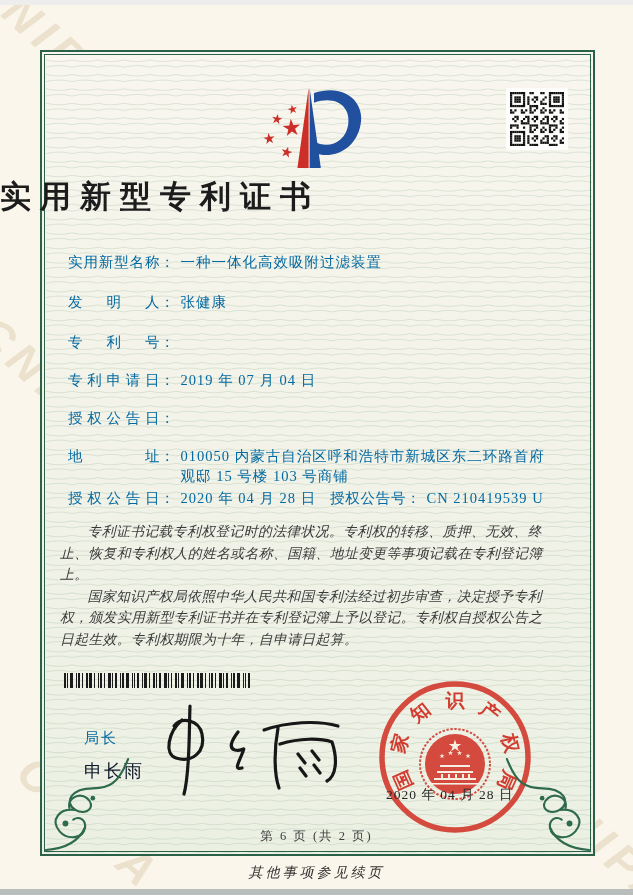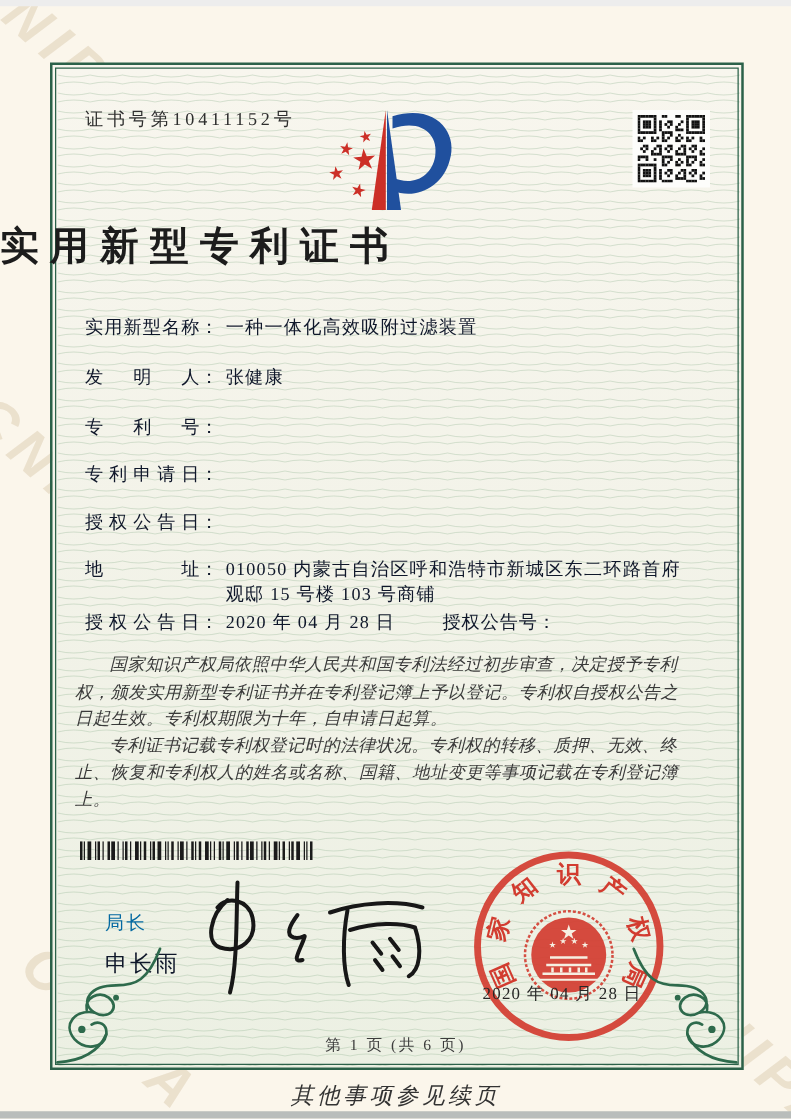--- a/index.html
+++ b/index.html
@@ -19,38 +19,38 @@
   .guilloche{position:absolute;left:4px;top:4px;}
 
   .content{position:absolute;left:0;top:0;width:633px;height:895px;z-index:2;}
   .abs{position:absolute;}
 
   .cert-no{left:68px;top:86px;font-size:14.5px;letter-spacing:3px;color:#2e2e2e;}
   .qr-box{left:506px;top:88px;background:#fdfdfb;padding:4px;line-height:0;}
   .main-title{left:0;top:176px;width:633px;text-align:left;font-size:31px;font-weight:700;
               letter-spacing:9px;color:#1c1c1c;}
 
-  .field-row{left:68px;width:500px;display:flex;font-size:14.5px;color:#0f172a;line-height:20px;}
+  .field-row{left:68px;width:500px;display:flex;font-size:14.5px;color:#0369a1;line-height:20px;}
   .field-label{width:92px;text-align:justify;text-align-last:justify;letter-spacing:0.5px;flex:none;}
   .field-colon{flex:none;}
   .field-value{margin-left:6px;letter-spacing:1px;width:372px;}
-  .field-pair2{position:absolute;left:262px;display:flex;width:240px;margin-left:24px;}
+  .field-pair2{position:absolute;left:262px;display:flex;width:240px;}
 
   .paras{left:60px;top:521px;width:494px;font-size:13.8px;font-style:italic;color:#3a3a3a;
          line-height:21.5px;letter-spacing:0.4px;}
   .paras p{margin:0;text-indent:2em;}
 
   .sig-title{left:84px;top:729px;font-size:15px;letter-spacing:2px;color:#0369a1;}
   .sig-name{left:84px;top:759px;font-size:18px;letter-spacing:2px;color:#0f172a;}
 
   .seal-wrap{left:376px;top:678px;width:158px;height:158px;z-index:3;}
   .seal-date{left:386px;top:786px;width:150px;font-size:13.5px;color:#262626;letter-spacing:1px;z-index:4;}
 
   .page-info{left:0;top:828px;width:633px;text-align:center;font-size:12.5px;letter-spacing:2px;color:#3c3c3c;}
-  .continuation{position:absolute;left:0;top:864px;width:633px;text-align:center;font-size:18px;
+  .continuation{position:absolute;left:0;top:864px;width:633px;text-align:center;font-size:14px;
                 font-style:italic;letter-spacing:3px;color:#333;z-index:2;}
   .flourish{z-index:3;}
 </style>
 </head>
 <body>
 
 <div class="paper">
 
   <div class="wm" style="left:-42px;top:8px">CNIPA</div>
   <div class="wm" style="left:388px;top:238px">CNIPA</div>
@@ -172,21 +172,20 @@
         <path d="M0 781.6 q13 3.2 26 0 q13 3.2 26 0 q13 3.2 26 0 q13 3.2 26 0 q13 3.2 26 0 q13 3.2 26 0 q13 3.2 26 0 q13 3.2 26 0 q13 3.2 26 0 q13 3.2 26 0 q13 3.2 26 0 q13 3.2 26 0 q13 3.2 26 0 q13 3.2 26 0 q13 3.2 26 0 q13 3.2 26 0 q13 3.2 26 0 q13 3.2 26 0 q13 3.2 26 0 q13 3.2 26 0 q13 3.2 26 0" fill="none" stroke="#9cba9c" stroke-width="0.8" opacity="0.38"></path>
         <path d="M0 788.8 q13 -3.2 26 0 q13 -3.2 26 0 q13 -3.2 26 0 q13 -3.2 26 0 q13 -3.2 26 0 q13 -3.2 26 0 q13 -3.2 26 0 q13 -3.2 26 0 q13 -3.2 26 0 q13 -3.2 26 0 q13 -3.2 26 0 q13 -3.2 26 0 q13 -3.2 26 0 q13 -3.2 26 0 q13 -3.2 26 0 q13 -3.2 26 0 q13 -3.2 26 0 q13 -3.2 26 0 q13 -3.2 26 0 q13 -3.2 26 0 q13 -3.2 26 0" fill="none" stroke="#9cba9c" stroke-width="0.8" opacity="0.38"></path>
         <path d="M0 796.0 q13 3.2 26 0 q13 3.2 26 0 q13 3.2 26 0 q13 3.2 26 0 q13 3.2 26 0 q13 3.2 26 0 q13 3.2 26 0 q13 3.2 26 0 q13 3.2 26 0 q13 3.2 26 0 q13 3.2 26 0 q13 3.2 26 0 q13 3.2 26 0 q13 3.2 26 0 q13 3.2 26 0 q13 3.2 26 0 q13 3.2 26 0 q13 3.2 26 0 q13 3.2 26 0 q13 3.2 26 0 q13 3.2 26 0" fill="none" stroke="#9cba9c" stroke-width="0.8" opacity="0.38"></path>
         <path d="M0 803.2 q13 -3.2 26 0 q13 -3.2 26 0 q13 -3.2 26 0 q13 -3.2 26 0 q13 -3.2 26 0 q13 -3.2 26 0 q13 -3.2 26 0 q13 -3.2 26 0 q13 -3.2 26 0 q13 -3.2 26 0 q13 -3.2 26 0 q13 -3.2 26 0 q13 -3.2 26 0 q13 -3.2 26 0 q13 -3.2 26 0 q13 -3.2 26 0 q13 -3.2 26 0 q13 -3.2 26 0 q13 -3.2 26 0 q13 -3.2 26 0 q13 -3.2 26 0" fill="none" stroke="#9cba9c" stroke-width="0.8" opacity="0.38"></path>
       </svg>
     <div class="frame-inner"></div>
   </div>
 
   <div class="content">
 
-    <div class="abs cert-no">证书号第10411152号</div>
 
     <svg class="abs" style="left:236px;top:82px" width="156" height="96" viewBox="0 0 160 98">
       <g fill="#cc2f27">
         <path d="M0,-1 L0.2245,-0.309 L0.951,-0.309 L0.3633,0.118 L0.5878,0.809 L0,0.382 L-0.5878,0.809 L-0.3633,0.118 L-0.951,-0.309 L-0.2245,-0.309 Z" transform="translate(58,28) scale(5) rotate(-12)"></path>
         <path d="M0,-1 L0.2245,-0.309 L0.951,-0.309 L0.3633,0.118 L0.5878,0.809 L0,0.382 L-0.5878,0.809 L-0.3633,0.118 L-0.951,-0.309 L-0.2245,-0.309 Z" transform="translate(42,38) scale(5.6) rotate(10)"></path>
         <path d="M0,-1 L0.2245,-0.309 L0.951,-0.309 L0.3633,0.118 L0.5878,0.809 L0,0.382 L-0.5878,0.809 L-0.3633,0.118 L-0.951,-0.309 L-0.2245,-0.309 Z" transform="translate(34,58) scale(6) rotate(-8)"></path>
         <path d="M0,-1 L0.2245,-0.309 L0.951,-0.309 L0.3633,0.118 L0.5878,0.809 L0,0.382 L-0.5878,0.809 L-0.3633,0.118 L-0.951,-0.309 L-0.2245,-0.309 Z" transform="translate(52,72) scale(6) rotate(14)"></path>
         <path d="M0,-1 L0.2245,-0.309 L0.951,-0.309 L0.3633,0.118 L0.5878,0.809 L0,0.382 L-0.5878,0.809 L-0.3633,0.118 L-0.951,-0.309 L-0.2245,-0.309 Z" transform="translate(57,47) scale(9.5) rotate(-5)"></path>
       </g>
       <g>
@@ -472,43 +471,45 @@
         <span class="field-colon">：</span>
       <span class="field-value">张健康</span>
     </div>
     <div class="abs field-row" style="top:332px">
       <span class="field-label">专利号</span>
         <span class="field-colon">：</span>
     </div>
     <div class="abs field-row" style="top:370px">
       <span class="field-label">专利申请日</span>
         <span class="field-colon">：</span>
+      <span class="field-value">2019 年 07 月 04 日</span>
     </div>
     <div class="abs field-row" style="top:408px">
       <span class="field-label">授权公告日</span>
         <span class="field-colon">：</span>
     </div>
     <div class="abs field-row" style="top:446px">
       <span class="field-label">地址</span>
         <span class="field-colon">：</span>
       <span class="field-value">010050 内蒙古自治区呼和浩特市新城区东二环路首府观邸 15 号楼 103 号商铺</span>
     </div>
     <div class="abs field-row" style="top:488px">
       <span class="field-label">授权公告日</span>
         <span class="field-colon">：</span>
       <span class="field-value">2020 年 04 月 28 日</span>
       <span class="field-pair2">
         <span class="field-label" style="width:76px">授权公告号</span>
           <span class="field-colon">：</span>
+        <span class="field-value" style="width:auto">CN 210419539 U</span>
       </span>
     </div>
 
     <div class="abs paras">
+      <p>专利证书记载专利权登记时的法律状况。专利权的转移、质押、无效、终止、恢复和专利权人的姓名或名称、国籍、地址变更等事项记载在专利登记簿上。</p>
       <p>国家知识产权局依照中华人民共和国专利法经过初步审查，决定授予专利权，颁发实用新型专利证书并在专利登记簿上予以登记。专利权自授权公告之日起生效。专利权期限为十年，自申请日起算。</p>
-      <p>专利证书记载专利权登记时的法律状况。专利权的转移、质押、无效、终止、恢复和专利权人的姓名或名称、国籍、地址变更等事项记载在专利登记簿上。</p>
     </div>
 
     <svg class="abs" style="left:64px;top:673px" id="barcode" width="192" height="16">
         <rect x="0" y="0" width="2" height="15" fill="#1b1b1b"></rect>
         <rect x="3" y="0" width="1" height="15" fill="#1b1b1b"></rect>
         <rect x="6" y="0" width="3" height="15" fill="#1b1b1b"></rect>
         <rect x="12" y="0" width="1" height="15" fill="#1b1b1b"></rect>
         <rect x="14" y="0" width="2" height="15" fill="#1b1b1b"></rect>
         <rect x="18" y="0" width="1" height="15" fill="#1b1b1b"></rect>
         <rect x="22" y="0" width="2" height="15" fill="#1b1b1b"></rect>
@@ -615,20 +616,20 @@
       <circle cx="52" cy="44" r="2.4" fill="#2e6a4c" stroke="none"></circle>
     </svg>
     <svg class="abs flourish" style="left:505px;top:754px" width="88" height="100" viewBox="0 0 90 100" fill="none" stroke="#2e6a4c" stroke-width="2.2" stroke-linecap="round" transform="scale(-1,1)">
       <path d="M88,4 C78,30 68,34 52,34 C30,34 22,48 34,56 C46,63 56,52 46,44 C38,38 26,44 28,54"></path>
       <path d="M34,56 C18,54 8,66 18,78 C26,87 42,86 44,74 C45,66 38,62 32,66"></path>
       <path d="M44,74 C36,92 18,96 4,97"></path>
       <circle cx="24" cy="70" r="3" fill="#2e6a4c" stroke="none"></circle>
       <circle cx="52" cy="44" r="2.4" fill="#2e6a4c" stroke="none"></circle>
     </svg>
 
-    <div class="abs page-info">第 1 页 (共 6 页)</div>
+    <div class="abs page-info">第 6 页 (共 2 页)</div>
   </div>
 
   <div class="continuation">其他事项参见续页</div>
 
   <div class="scan-top"></div>
   <div class="scan-bottom"></div>
 </div>
 
 </body></html>

